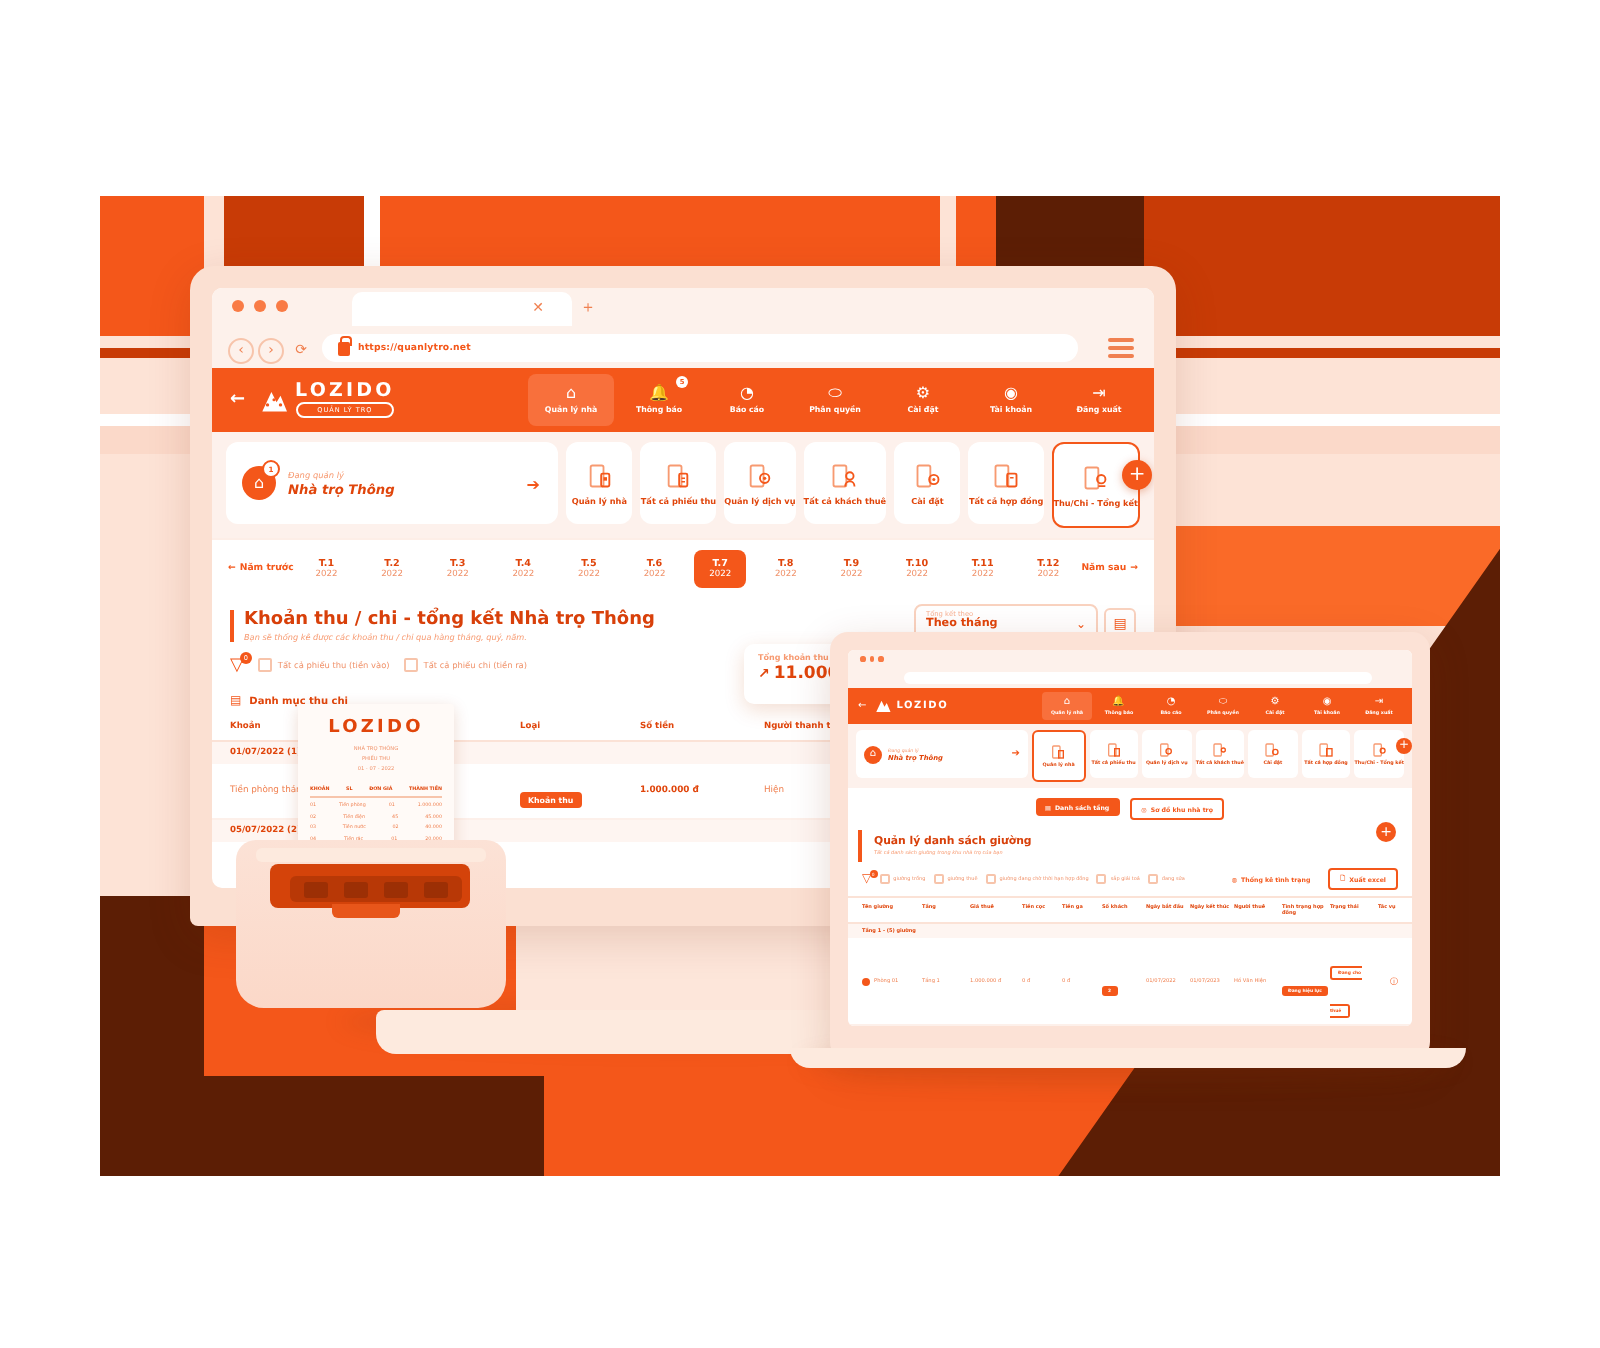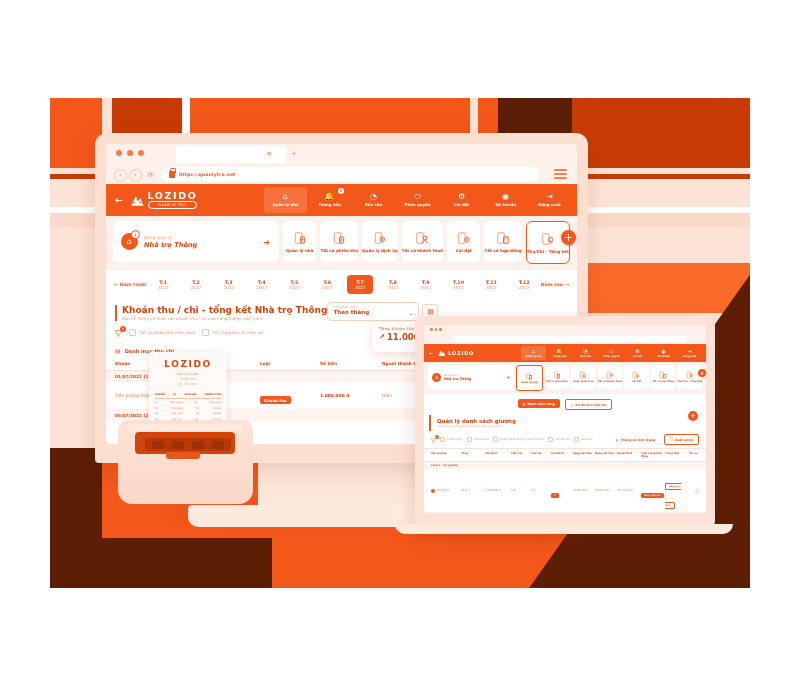--- a/index.html
+++ b/index.html
@@ -89,21 +89,21 @@
   .mnav{font-size:4.6px;color:#f4571a;font-weight:700;white-space:nowrap;display:flex;align-items:center;gap:2px;}
   .mlist{flex:1;display:flex;justify-content:space-around;align-items:center;}
   .mo{width:26px;height:19px;border-radius:4px;display:flex;flex-direction:column;
       align-items:center;justify-content:center;}
   .mo .a{font-size:4.8px;font-weight:700;color:#e0450b;}
   .mo .b{font-size:4.3px;color:#f0926a;}
   .mo.sel{background:#f4571a;}
   .mo.sel .a,.mo.sel .b{color:#fff;}
 
   
-  .trow{background:#fff;padding:3px 9px 0;display:flex;align-items:flex-end;}
+  .trow{background:#fff;padding:3px 9px 0;display:flex;justify-content:space-between;align-items:flex-end;}
   .ttl{border-left:2.5px solid #f4571a;padding-left:5px;}
   .ttl h1{margin:0;font-size:9px;color:#d8400a;font-weight:700;}
   .ttl p{margin:1.5px 0 0;font-size:4.1px;color:#f79a71;font-style:italic;}
   .selbox{width:92px;height:19px;border:1px solid #f9d2bf;border-radius:4px;position:relative;
           padding:2px 5px;box-sizing:border-box;}
   .selbox .lab{font-size:3.4px;color:#f7b193;}
   .selbox .val{font-size:5.6px;color:#e0450b;font-weight:700;}
   .selbox .cv{position:absolute;right:5px;top:6px;color:#f4571a;font-size:6px;}
   .calbtn{width:14px;height:14px;border:1px solid #f9d2bf;border-radius:3px;margin-left:3px;
           color:#f4571a;font-size:7px;display:flex;align-items:center;justify-content:center;}

